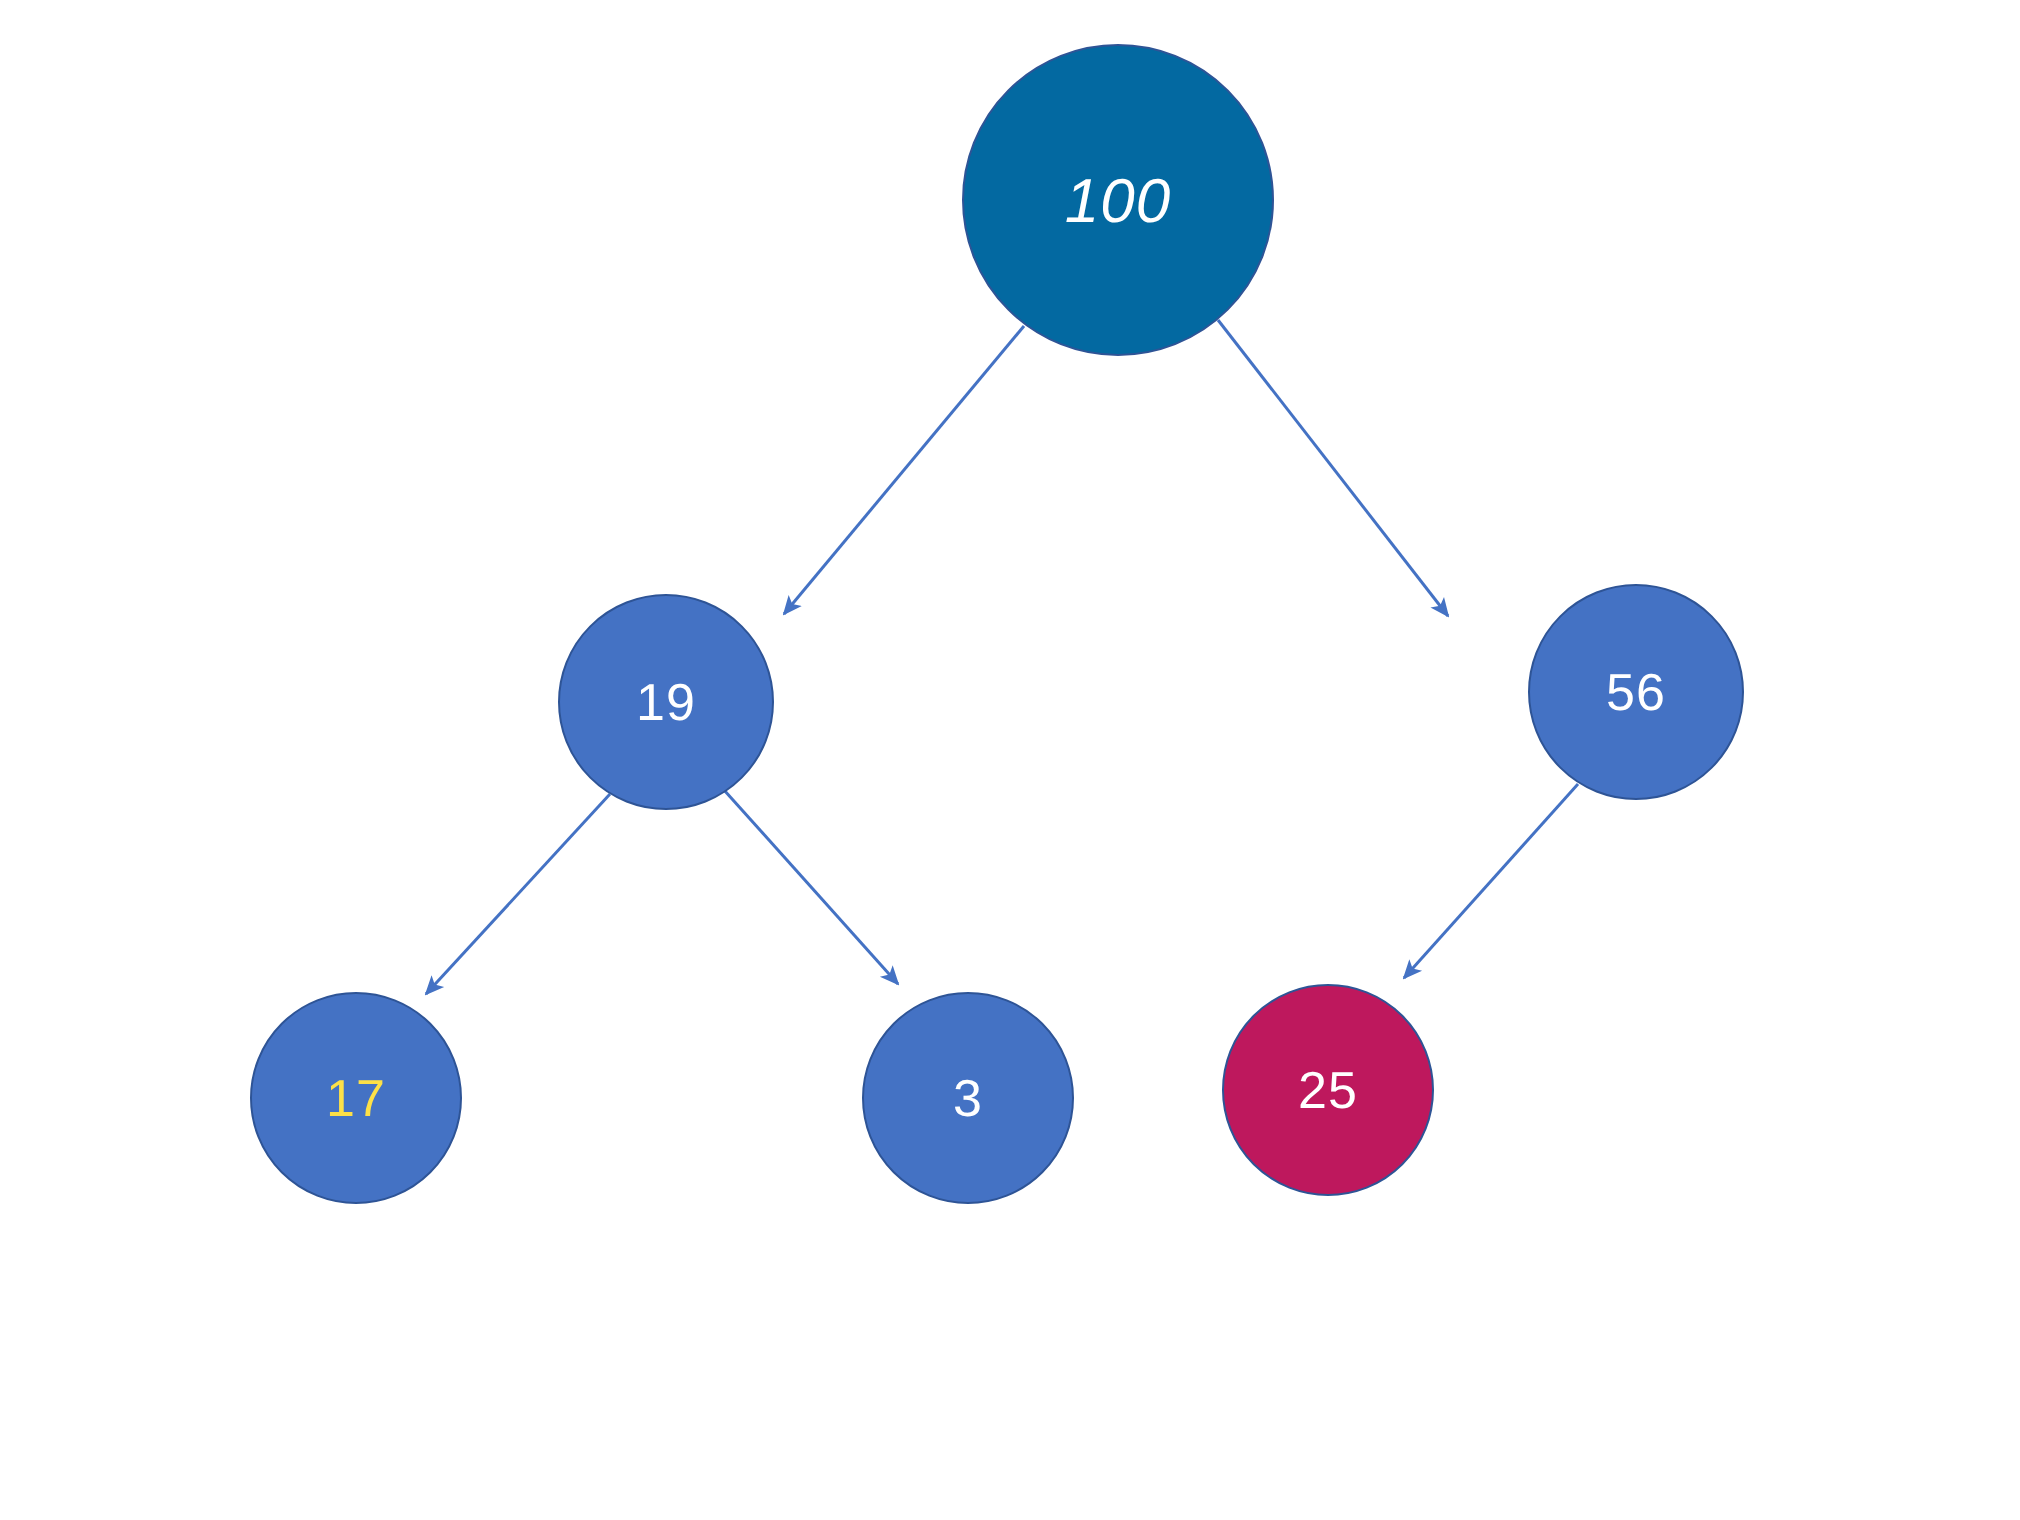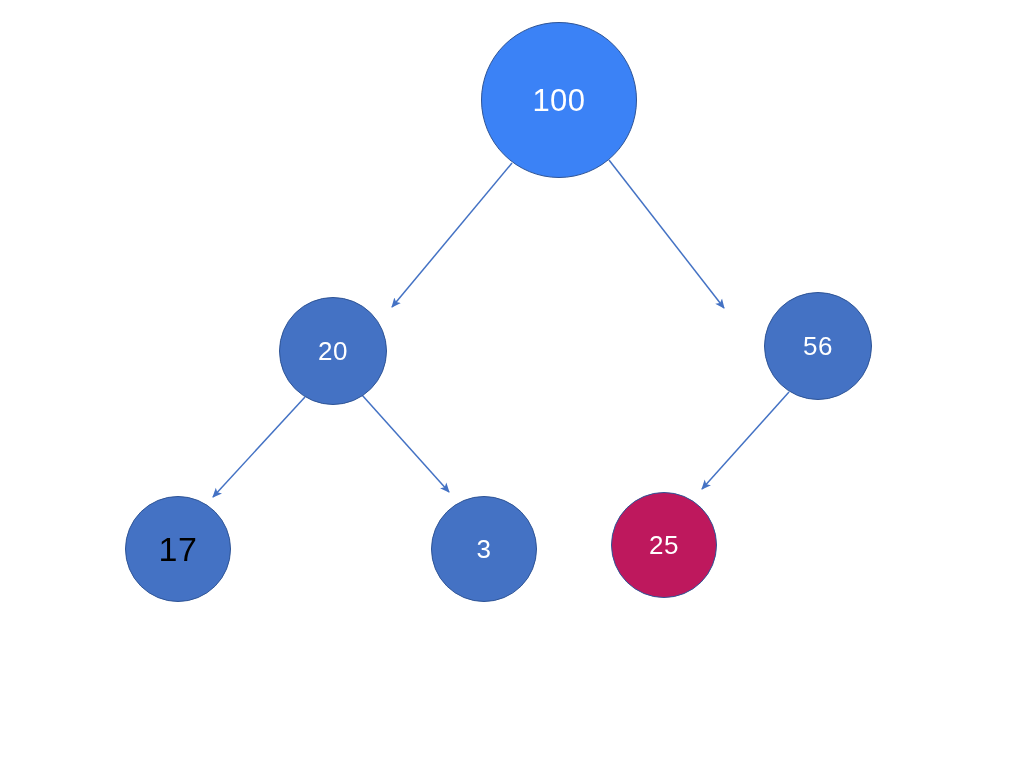--- a/index.html
+++ b/index.html
@@ -61,31 +61,31 @@
         </marker>
       </defs>
       <line x1="512" y1="163" x2="392" y2="307" stroke="#4472C4" stroke-width="1.5" marker-end="url(#arrowhead)"></line>
       <line x1="609" y1="160" x2="724" y2="308" stroke="#4472C4" stroke-width="1.5" marker-end="url(#arrowhead)"></line>
       <line x1="305" y1="397" x2="213" y2="497" stroke="#4472C4" stroke-width="1.5" marker-end="url(#arrowhead)"></line>
       <line x1="362" y1="395" x2="449" y2="492" stroke="#4472C4" stroke-width="1.5" marker-end="url(#arrowhead)"></line>
       <line x1="789" y1="392" x2="702" y2="489" stroke="#4472C4" stroke-width="1.5" marker-end="url(#arrowhead)"></line>
     </svg>
 
   <div id="node-layer">
-      <div class="node" style="left: 481px; top: 22px; width: 156px; height: 156px; background: #3b82f6; border: 1.5px solid rgb(46, 84, 150);">
+      <div class="node" style="left: 481px; top: 22px; width: 156px; height: 156px; background: #0369a1; border: 1.5px solid rgb(46, 84, 150); font-style: italic;">
         <span class="node-label" style="font-size: 31px; color: rgb(255, 255, 255);">100</span>
       </div>
       <div class="node" style="left: 279px; top: 297px; width: 108px; height: 108px; background: rgb(68, 114, 196); border: 1.5px solid rgb(46, 84, 150);">
-        <span class="node-label" style="font-size: 26px; color: rgb(255, 255, 255);">20</span>
+        <span class="node-label" style="font-size: 26px; color: rgb(255, 255, 255);">19</span>
       </div>
       <div class="node" style="left: 764px; top: 292px; width: 108px; height: 108px; background: rgb(68, 114, 196); border: 1.5px solid rgb(46, 84, 150);">
         <span class="node-label" style="font-size: 26px; color: rgb(255, 255, 255);">56</span>
       </div>
       <div class="node" style="left: 125px; top: 496px; width: 106px; height: 106px; background: rgb(68, 114, 196); border: 1.5px solid rgb(46, 84, 150);">
-        <span class="node-label" style="font-size: 34px; color: #000000;">17</span>
+        <span class="node-label" style="font-size: 26px; color: #fde047;">17</span>
       </div>
       <div class="node" style="left: 431px; top: 496px; width: 106px; height: 106px; background: rgb(68, 114, 196); border: 1.5px solid rgb(46, 84, 150);">
         <span class="node-label" style="font-size: 26px; color: rgb(255, 255, 255);">3</span>
       </div>
       <div class="node" style="left: 611px; top: 492px; width: 106px; height: 106px; background: #be185d; border: 1.5px solid rgb(46, 84, 150);">
         <span class="node-label" style="font-size: 26px; color: rgb(255, 255, 255);">25</span>
       </div>
     </div>
 
 </div>

